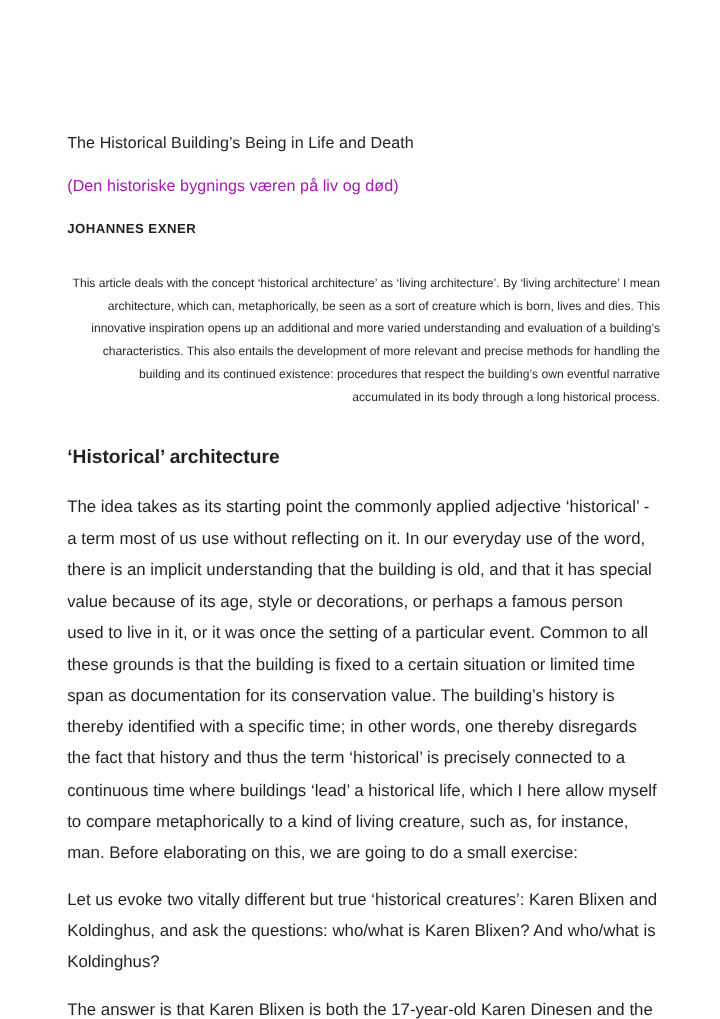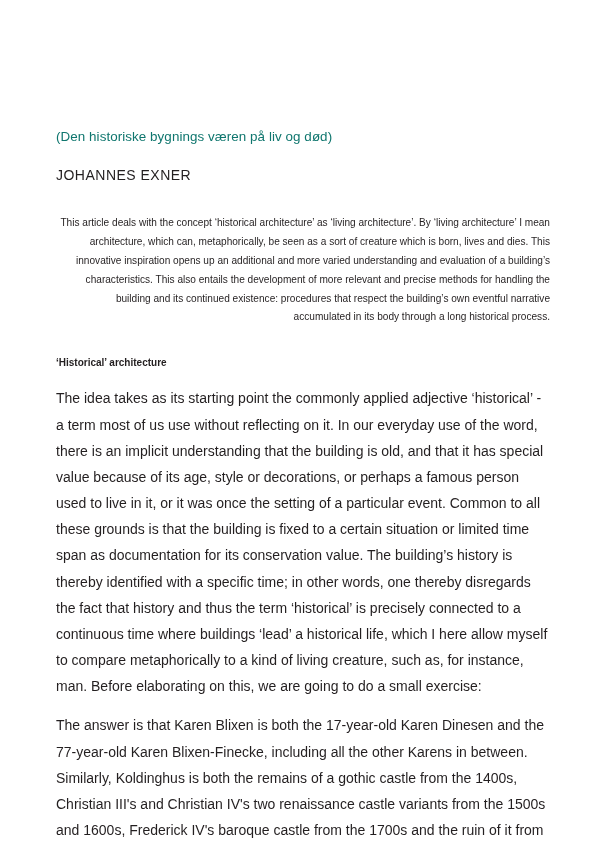--- a/index.html
+++ b/index.html
@@ -39,42 +39,42 @@
     margin: 0 0 0 0;
     color: #231f20;
   }
 
   .doc-subtitle {
     font-size: 13.4px;
     font-weight: 400;
     line-height: 1.35;
     letter-spacing: 0.005em;
     margin: 18px 0 0 0;
-    color: #0f766e;
+    color: #a21caf;
   }
 
   .author {
-    font-size: 14px;
-    font-weight: 400;
+    font-size: 11px;
+    font-weight: 700;
     letter-spacing: 0.035em;
     margin: 21px 0 0 0;
     color: #231f20;
   }
 
   .abstract {
     font-size: 10.1px;
     font-weight: 400;
     line-height: 1.87;
     margin: 31px 0 0 0;
     color: #231f20;
     text-align: right;
   }
 
   .section-heading {
-    font-size: 10px;
+    font-size: 16px;
     font-weight: 700;
     line-height: 1.6;
     margin: 28px 0 0 0;
     color: #231f20;
   }
 
   .body-para {
     font-size: 14px;
     font-weight: 400;
     line-height: 1.87;
@@ -86,28 +86,30 @@
   .body-para.tight {
     margin-top: 13px;
   }
 </style>
 </head>
 <body>
 
 <div class="page">
   <div class="content">
 
+    <h1 class="doc-title">The Historical Building’s Being in Life and Death</h1>
 
     <h2 class="doc-subtitle">(Den historiske bygnings væren på liv og død)</h2>
 
     <div class="author">JOHANNES EXNER</div>
 
     <p class="abstract">This article deals with the concept ‘historical architecture’ as ‘living architecture’. By ‘living architecture’ I mean architecture, which can, metaphorically, be seen as a sort of creature which is born, lives and dies. This innovative inspiration opens up an additional and more varied understanding and evaluation of a building’s characteristics. This also entails the development of more relevant and precise methods for handling the building and its continued existence: procedures that respect the building’s own eventful narrative accumulated in its body through a long historical process.</p>
 
     <h3 class="section-heading">‘Historical’ architecture</h3>
 
     <p class="body-para">The idea takes as its starting point the commonly applied adjective ‘historical’ - a term most of us use without reflecting on it. In our everyday use of the word, there is an implicit understanding that the building is old, and that it has special value because of its age, style or decorations, or perhaps a famous person used to live in it, or it was once the setting of a particular event. Common to all these grounds is that the building is fixed to a certain situation or limited time span as documentation for its conservation value. The building’s history is thereby identified with a specific time; in other words, one thereby disregards the fact that history and thus the term ‘historical’ is precisely connected to a continuous time where buildings ‘lead’ a historical life, which I here allow myself to compare metaphorically to a kind of living creature, such as, for instance, man. Before elaborating on this, we are going to do a small exercise:</p>
 
+    <p class="body-para tight">Let us evoke two vitally different but true ‘historical creatures’: Karen Blixen and Koldinghus, and ask the questions: who/what is Karen Blixen? And who/what is Koldinghus?</p>
 
     <p class="body-para tight">The answer is that Karen Blixen is both the 17-year-old Karen Dinesen and the 77-year-old Karen Blixen-Finecke, including all the other Karens in between. Similarly, Koldinghus is both the remains of a gothic castle from the 1400s, Christian III's and Christian IV's two renaissance castle variants from the 1500s and 1600s, Frederick IV's baroque castle from the 1700s and the ruin of it from the 1800s, and, finally, the building we have today from the 1900s. It is unlikely anyone will insist on identifying Karen Blixen and Koldinghus solely on the basis of their ‘original beings’: as they were at the time of their genesis, when they were born/created. Likewise, it is unlikely anyone would</p>
 
   </div>
 </div>
 
 </body></html>

